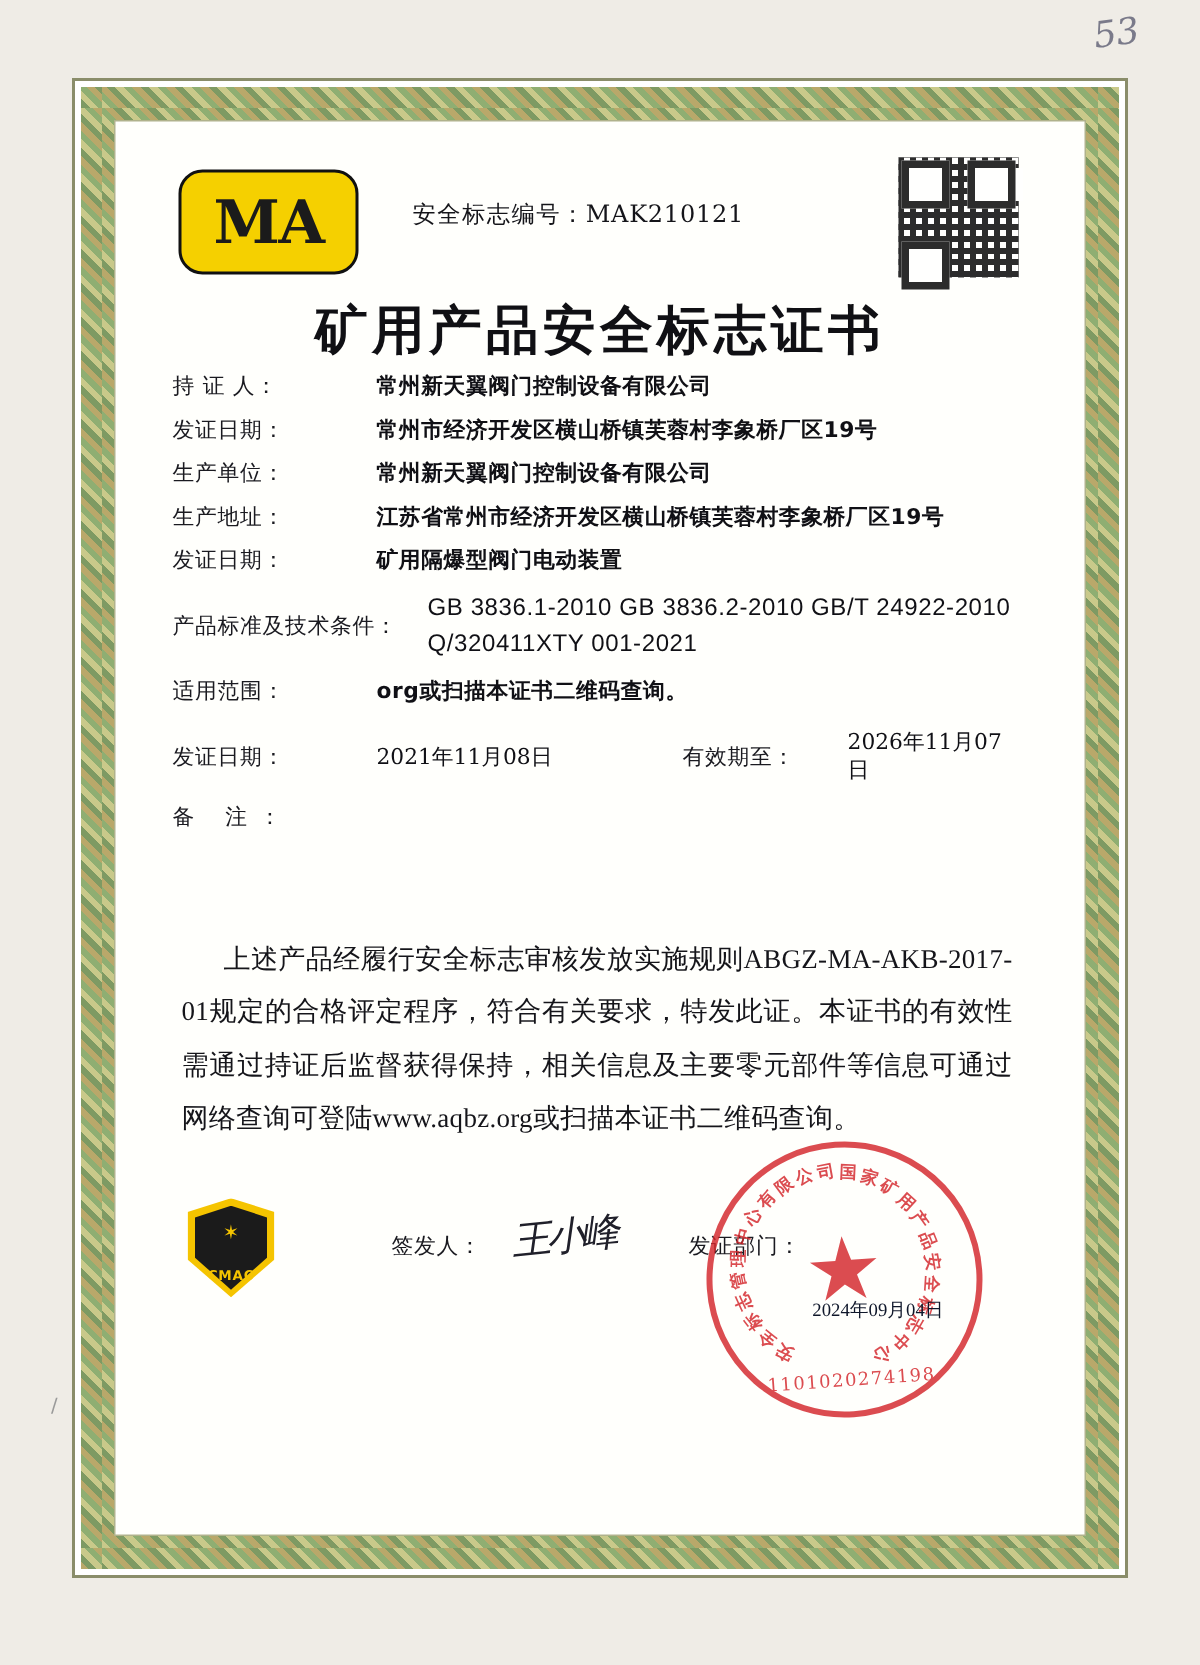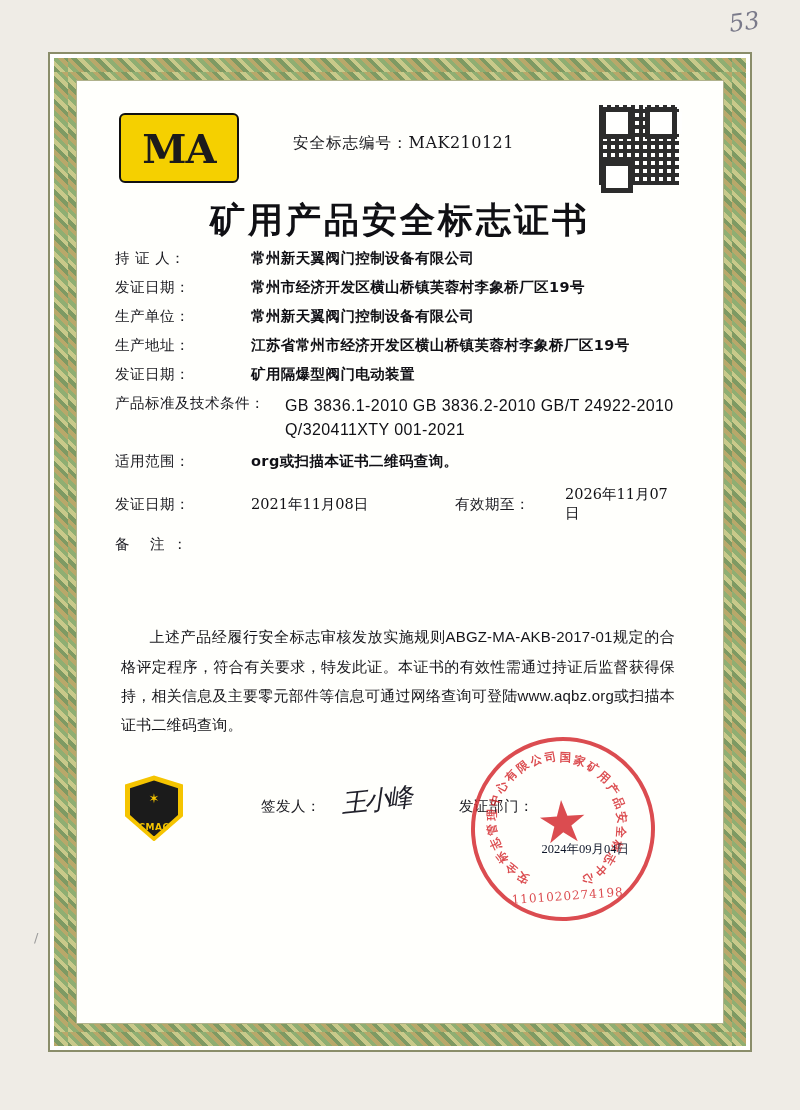--- a/index.html
+++ b/index.html
@@ -52,30 +52,30 @@
   }
   
   .header-row{
     position:relative;height:86px;
   }
   .ma-logo{
     position:absolute;left:8px;top:8px;
     width:116px;height:66px;
     background:#f5d000;
     border:2px solid #111;
-    border-radius:6px;
+    border-radius:16px;
     display:flex;align-items:center;justify-content:center;
   }
   .ma-logo span{
     font-family:"DejaVu Serif","Liberation Serif",serif;
     font-weight:bold;font-size:40px;color:#1b1b1b;
     letter-spacing:-1px;
   }
   .ma-code{
-    position:absolute;left:182px;top:28px;
+    position:absolute;left:164px;top:28px;
     font-size:15.5px;color:#15151a;
     font-family:"DejaVu Sans","Liberation Sans",sans-serif;
     letter-spacing:1px;
   }
   .ma-code .val{
     font-family:"DejaVu Serif","Liberation Serif",serif;
     font-size:16px;letter-spacing:0.5px;
   }
   .qr{
     position:absolute;right:10px;top:0px;
@@ -103,21 +103,21 @@
     font-weight:bold;
     font-size:35px;
     letter-spacing:3px;
     color:#101014;
     margin-top:6px;margin-bottom:5px;
   }
   
   .fields{padding:0 10px 0 4px;}
   .frow{
     display:flex;
-    align-items:flex-start;
+    align-items:center;
     margin-bottom:9.5px;
     font-size:15px;
     line-height:1.35;
   }
   .flabel{
     width:136px;
     flex:0 0 136px;
     color:#1a1a20;
     font-family:"DejaVu Sans","Liberation Sans",sans-serif;
     font-size:14.5px;
@@ -154,25 +154,25 @@
     font-size:14.5px;color:#101015;width:210px;
   }
   .date-row .lbl2{flex:0 0 110px;letter-spacing:0.5px;color:#1a1a20;}
   .date-row .v2{font-family:"DejaVu Serif","Liberation Serif",serif;font-size:14.5px;color:#101015;}
   .remark-row{display:flex;margin-top:12px;font-size:14.5px;}
   .remark-row .lbl{width:136px;flex:0 0 136px;letter-spacing:8px;color:#1a1a20;}
   
   .statement{
     margin-top:68px;
     padding:0 14px 0 10px;
-    font-size:15px;
+    font-size:18px;
     line-height:1.95;
     color:#15151a;
     text-align:justify;
-    font-family:Liberation Sans, sans-serif;
+    font-family:Liberation Serif, serif;
     letter-spacing:0.2px;
   }
   .statement .indent{display:inline-block;width:28px;}
   
   .footer{
     position:relative;
     margin-top:30px;
     height:120px;
   }
   .cmac{

